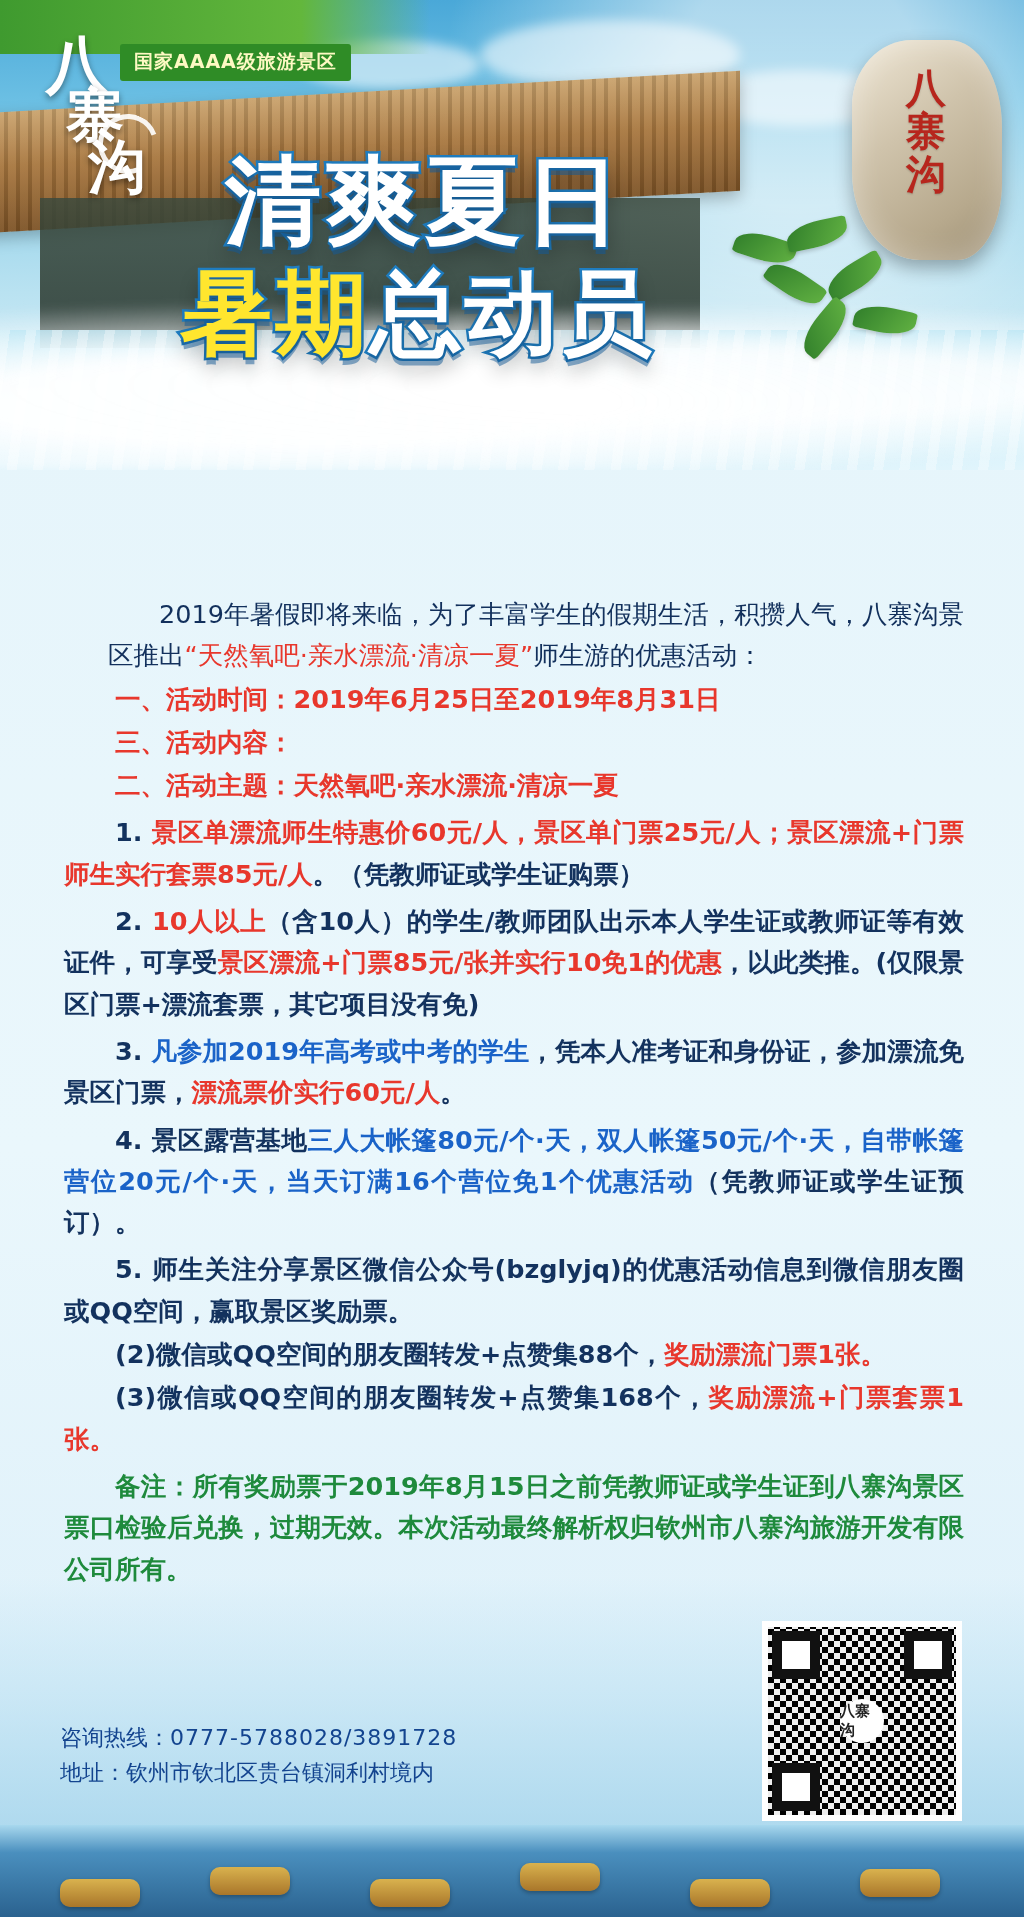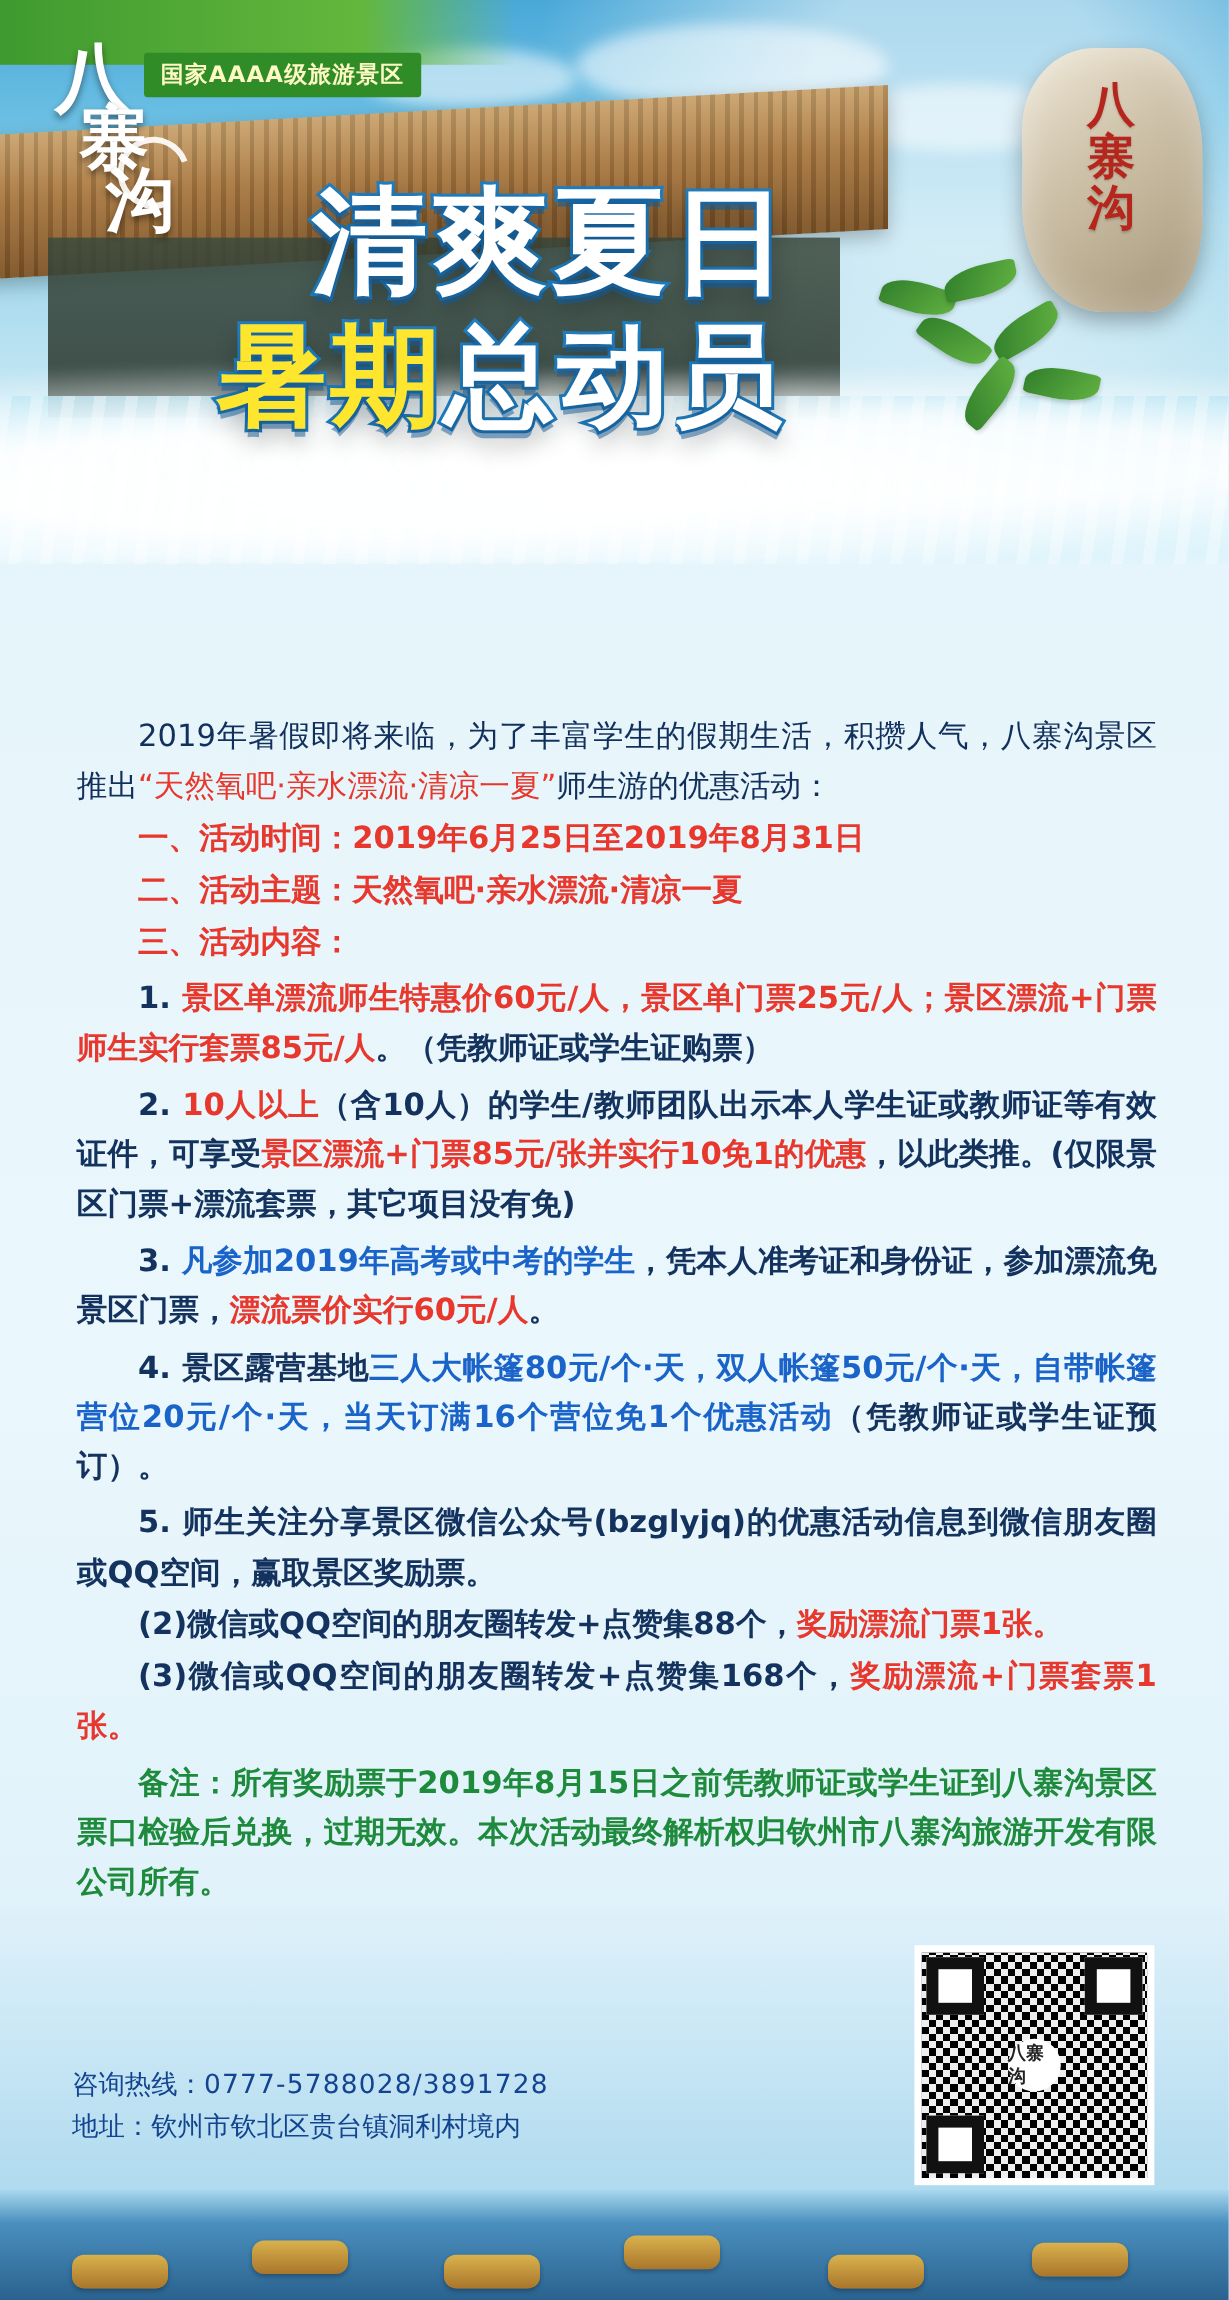--- a/index.html
+++ b/index.html
@@ -94,21 +94,20 @@
   
   .headline1 {
     position:absolute; left:225px; top:138px;
     font-size:96px; font-weight:bold; letter-spacing:4px;
     color:#ffffff;
     -webkit-text-stroke:5px #1f7fc4;
     paint-order: stroke fill;
     text-shadow:0 7px 0 rgba(20,90,150,.55), 0 12px 22px rgba(0,0,0,.35);
     font-family:"DejaVu Sans","Liberation Sans",sans-serif;
     white-space:nowrap;
-    margin-left:35px;
   }
   .headline2 {
     position:absolute; left:180px; top:252px;
     font-size:92px; font-weight:bold; letter-spacing:3px;
     color:#ffe62e;
     -webkit-text-stroke:5px #1f7fc4;
     paint-order: stroke fill;
     text-shadow:0 7px 0 rgba(20,90,150,.5), 0 12px 20px rgba(0,0,0,.3);
     font-family:"DejaVu Sans","Liberation Sans",sans-serif;
     white-space:nowrap;
@@ -150,21 +149,21 @@
   
   .body-text {
     position:absolute; left:64px; top:594px; width:900px;
     font-size:25.5px; line-height:1.62;
     color:#163a6e;
     font-family:"DejaVu Sans","Liberation Sans",sans-serif;
     font-weight:bold;
   }
   .p { margin:0 0 2px 0; text-align:justify; }
   .indent { text-indent:2em; }
-  .intro { font-weight:normal; color:#12305c; }
+  .intro { font-weight:normal; color:#12305c;margin-left:44px; }
   .red { color:#e8372c; }
   .blue { color:#1a63c8; }
   .green { color:#1e8a3c; }
   .dark { color:#13325e; }
   .sec-head { color:#e8372c; font-weight:bold; }
   .item { margin-top:6px; }
   
   .footer {
     position:absolute; left:0; bottom:0; width:1024px; height:340px;
     background:linear-gradient(180deg, rgba(207,233,246,0) 0%, rgba(186,224,242,.55) 35%, rgba(150,205,232,.85) 100%);
@@ -263,25 +262,25 @@
 
     <p class="p indent intro">
       <span>2019年暑假即将来临，为了丰富学生的假期生活，积攒人气，八寨沟景区推出</span><span class="red">“天然氧吧·亲水漂流·清凉一夏”</span><span>师生游的优惠活动：</span>
     </p>
 
     <p class="p indent">
       <span class="sec-head">一、活动时间：</span><span class="red">2019年6月25日至2019年8月31日</span>
     </p>
 
     <p class="p indent">
+      <span class="sec-head">三、活动内容：</span>
+    </p>
+
+    <p class="p indent">
       <span class="sec-head">二、活动主题：</span><span class="red">天然氧吧·亲水漂流·清凉一夏</span>
-    </p>
-
-    <p class="p indent">
-      <span class="sec-head">三、活动内容：</span>
     </p>
 
     <p class="p indent item">
       <span class="dark">1.</span>
       <span class="red">景区单漂流师生特惠价60元/人，</span><span class="red">景区单门票25元/人；</span><span class="red">景区漂流+门票师生实行套票85元/人</span><span class="dark">。（凭教师证或学生证购票）</span>
     </p>
 
     <p class="p indent item">
       <span class="dark">2.</span>
       <span class="red">10人以上</span><span class="dark">（含10人）</span><span class="dark">的学生/教师团队出示本人学生证或教师证等有效证件，可享受</span><span class="red">景区漂流+门票85元/张并实行10免1的优惠</span><span class="dark">，以此类推。(仅限景区门票+漂流套票，其它项目没有免)</span>

